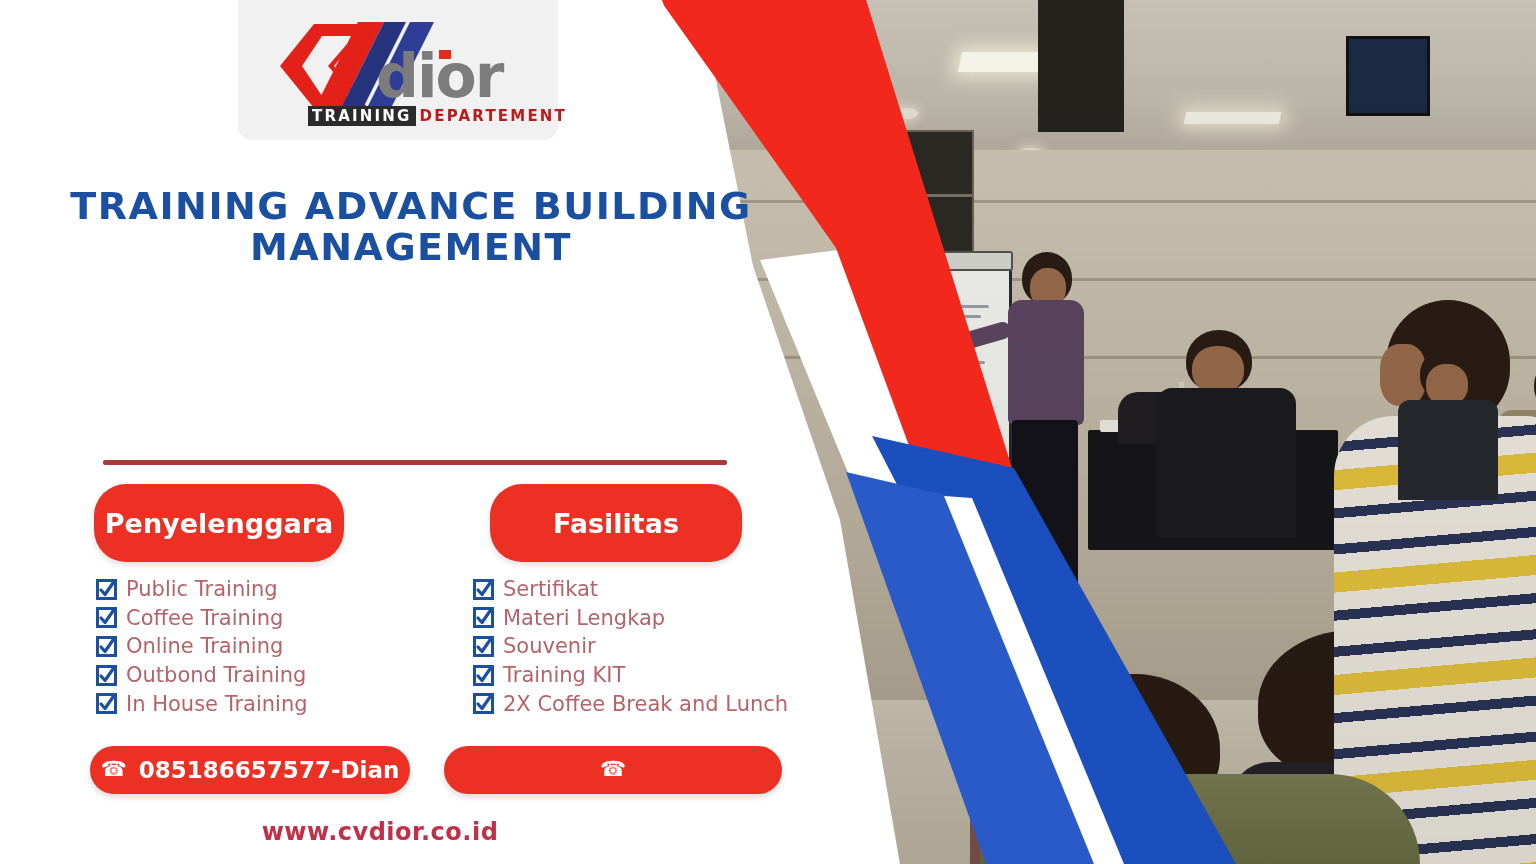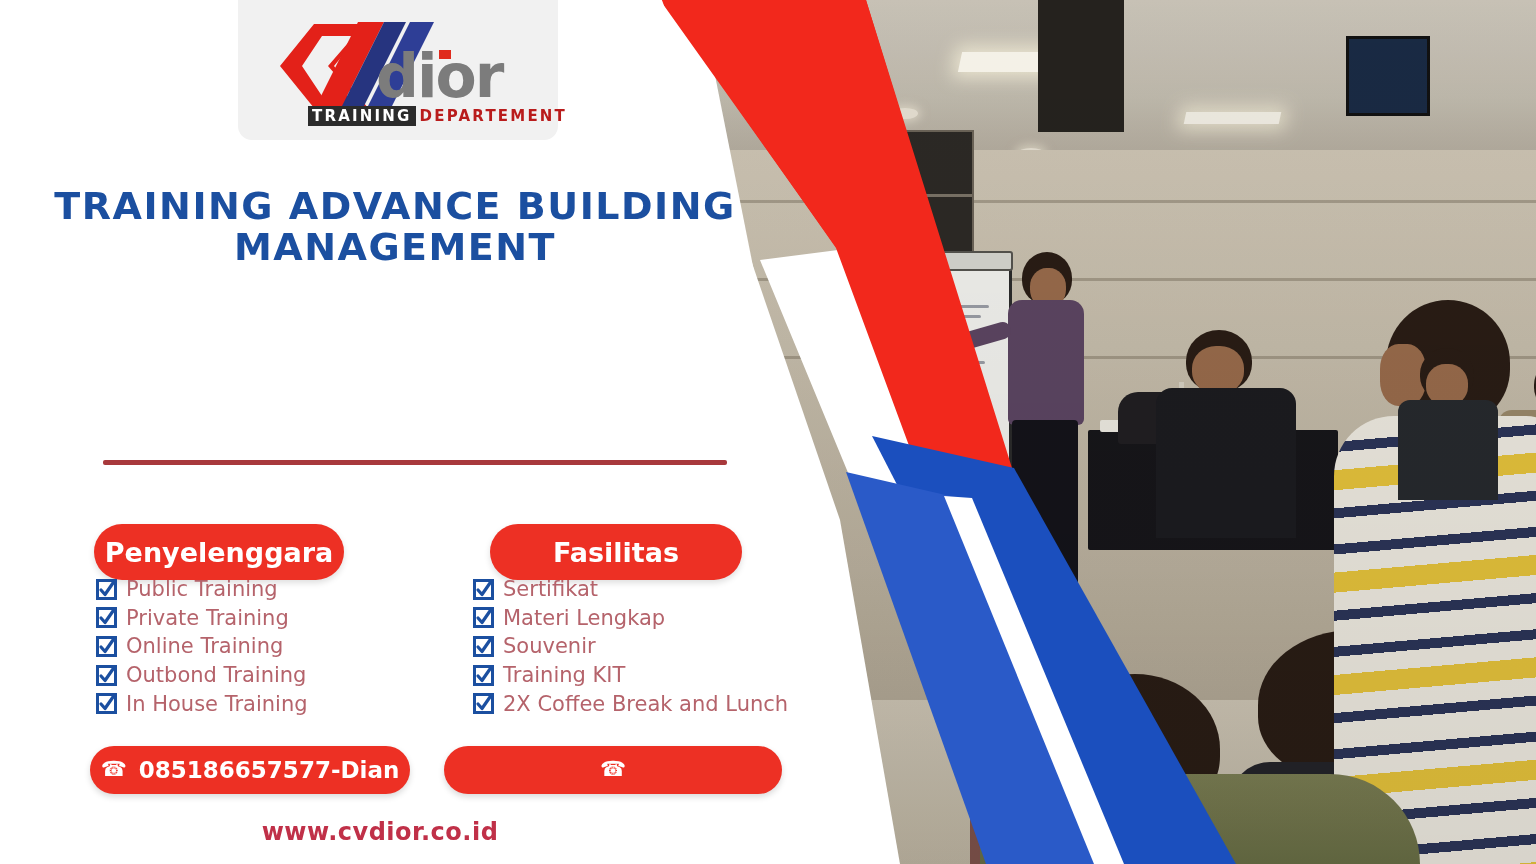--- a/index.html
+++ b/index.html
@@ -202,53 +202,52 @@
   }
   .logo-sub .t1 {
     background: #2b2b2b;
     color: #ffffff;
     padding: 1px 4px;
   }
   .logo-sub .t2 { color: #b91c1c; }
 
   .title {
     position: absolute;
-    left: 0; top: 186px;
+    left: 16px; top: 186px;
     width: 790px;
     text-align: center;
     font-family: "DejaVu Sans", sans-serif;
     font-weight: 700;
     font-size: 38px;
     line-height: 1.08;
     letter-spacing: 1.5px;
     color: #1B4FA0;
   }
 
   .divider {
     position: absolute;
     left: 103px; top: 460px;
     width: 624px; height: 5px;
     background: #A8393C;
     border-radius: 2px;
   }
 
   .pill {
     position: absolute;
-    height: 56px;
+    height: 78px;
     border-radius: 32px;
     background: #ED3024;
     color: #ffffff;
     display: flex;
     align-items: center;
     justify-content: center;
     font-family: "DejaVu Sans", sans-serif;
     font-weight: 700;
     font-size: 27px;
     box-shadow: 0 3px 6px rgba(0,0,0,.13);
-    margin-top: 40px;
   }
   .pill-penyelenggara { left: 94px; top: 484px; width: 250px; }
   .pill-fasilitas     { left: 490px; top: 484px; width: 252px; }
 
   .list {
     position: absolute;
     list-style: none;
     margin: 0; padding: 0;
   }
   .list-left  { left: 96px; top: 575px; }
@@ -482,21 +481,21 @@
         </span>
         <span>Public Training</span>
       </li>
       <li>
         <span class="chk">
           <svg width="21" height="21" viewBox="0 0 21 21" xmlns="http://www.w3.org/2000/svg">
             <rect x="1.5" y="1.5" width="18" height="18" fill="none" stroke="#1B4FA0" stroke-width="3"></rect>
             <path d="M5 11 L9 15.5 L17 4" fill="none" stroke="#1B4FA0" stroke-width="3.2" stroke-linecap="round" stroke-linejoin="round"></path>
           </svg>
         </span>
-        <span>Private Training</span>
+        <span>Coffee Training</span>
       </li>
       <li>
         <span class="chk">
           <svg width="21" height="21" viewBox="0 0 21 21" xmlns="http://www.w3.org/2000/svg">
             <rect x="1.5" y="1.5" width="18" height="18" fill="none" stroke="#1B4FA0" stroke-width="3"></rect>
             <path d="M5 11 L9 15.5 L17 4" fill="none" stroke="#1B4FA0" stroke-width="3.2" stroke-linecap="round" stroke-linejoin="round"></path>
           </svg>
         </span>
         <span>Online Training</span>
       </li>

